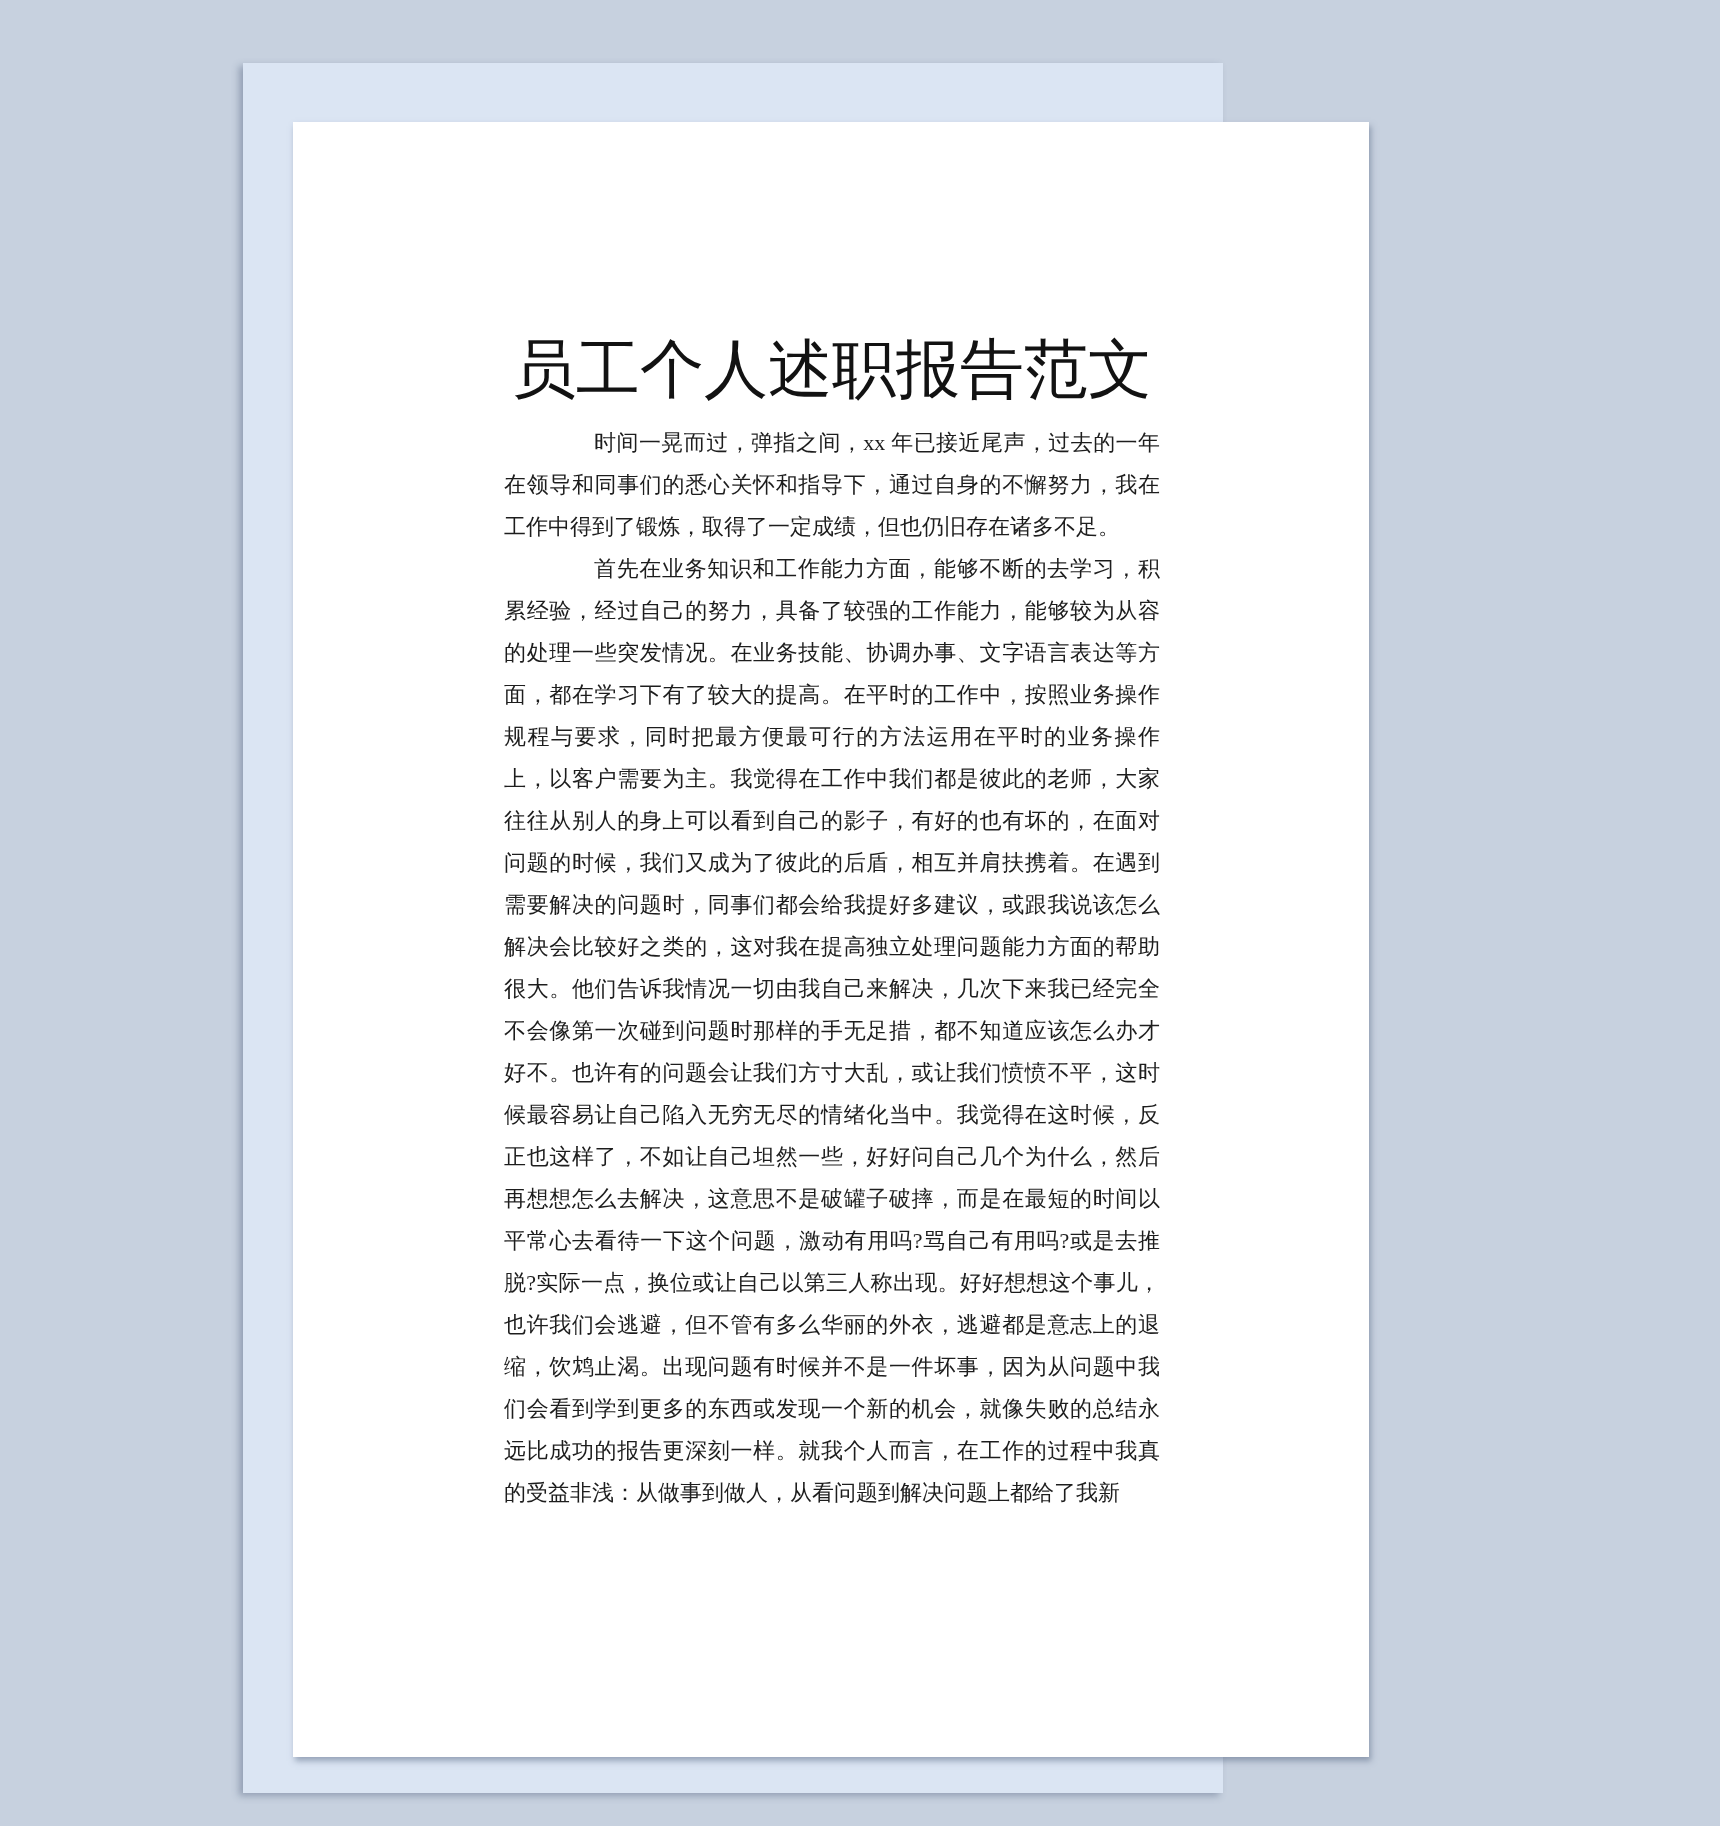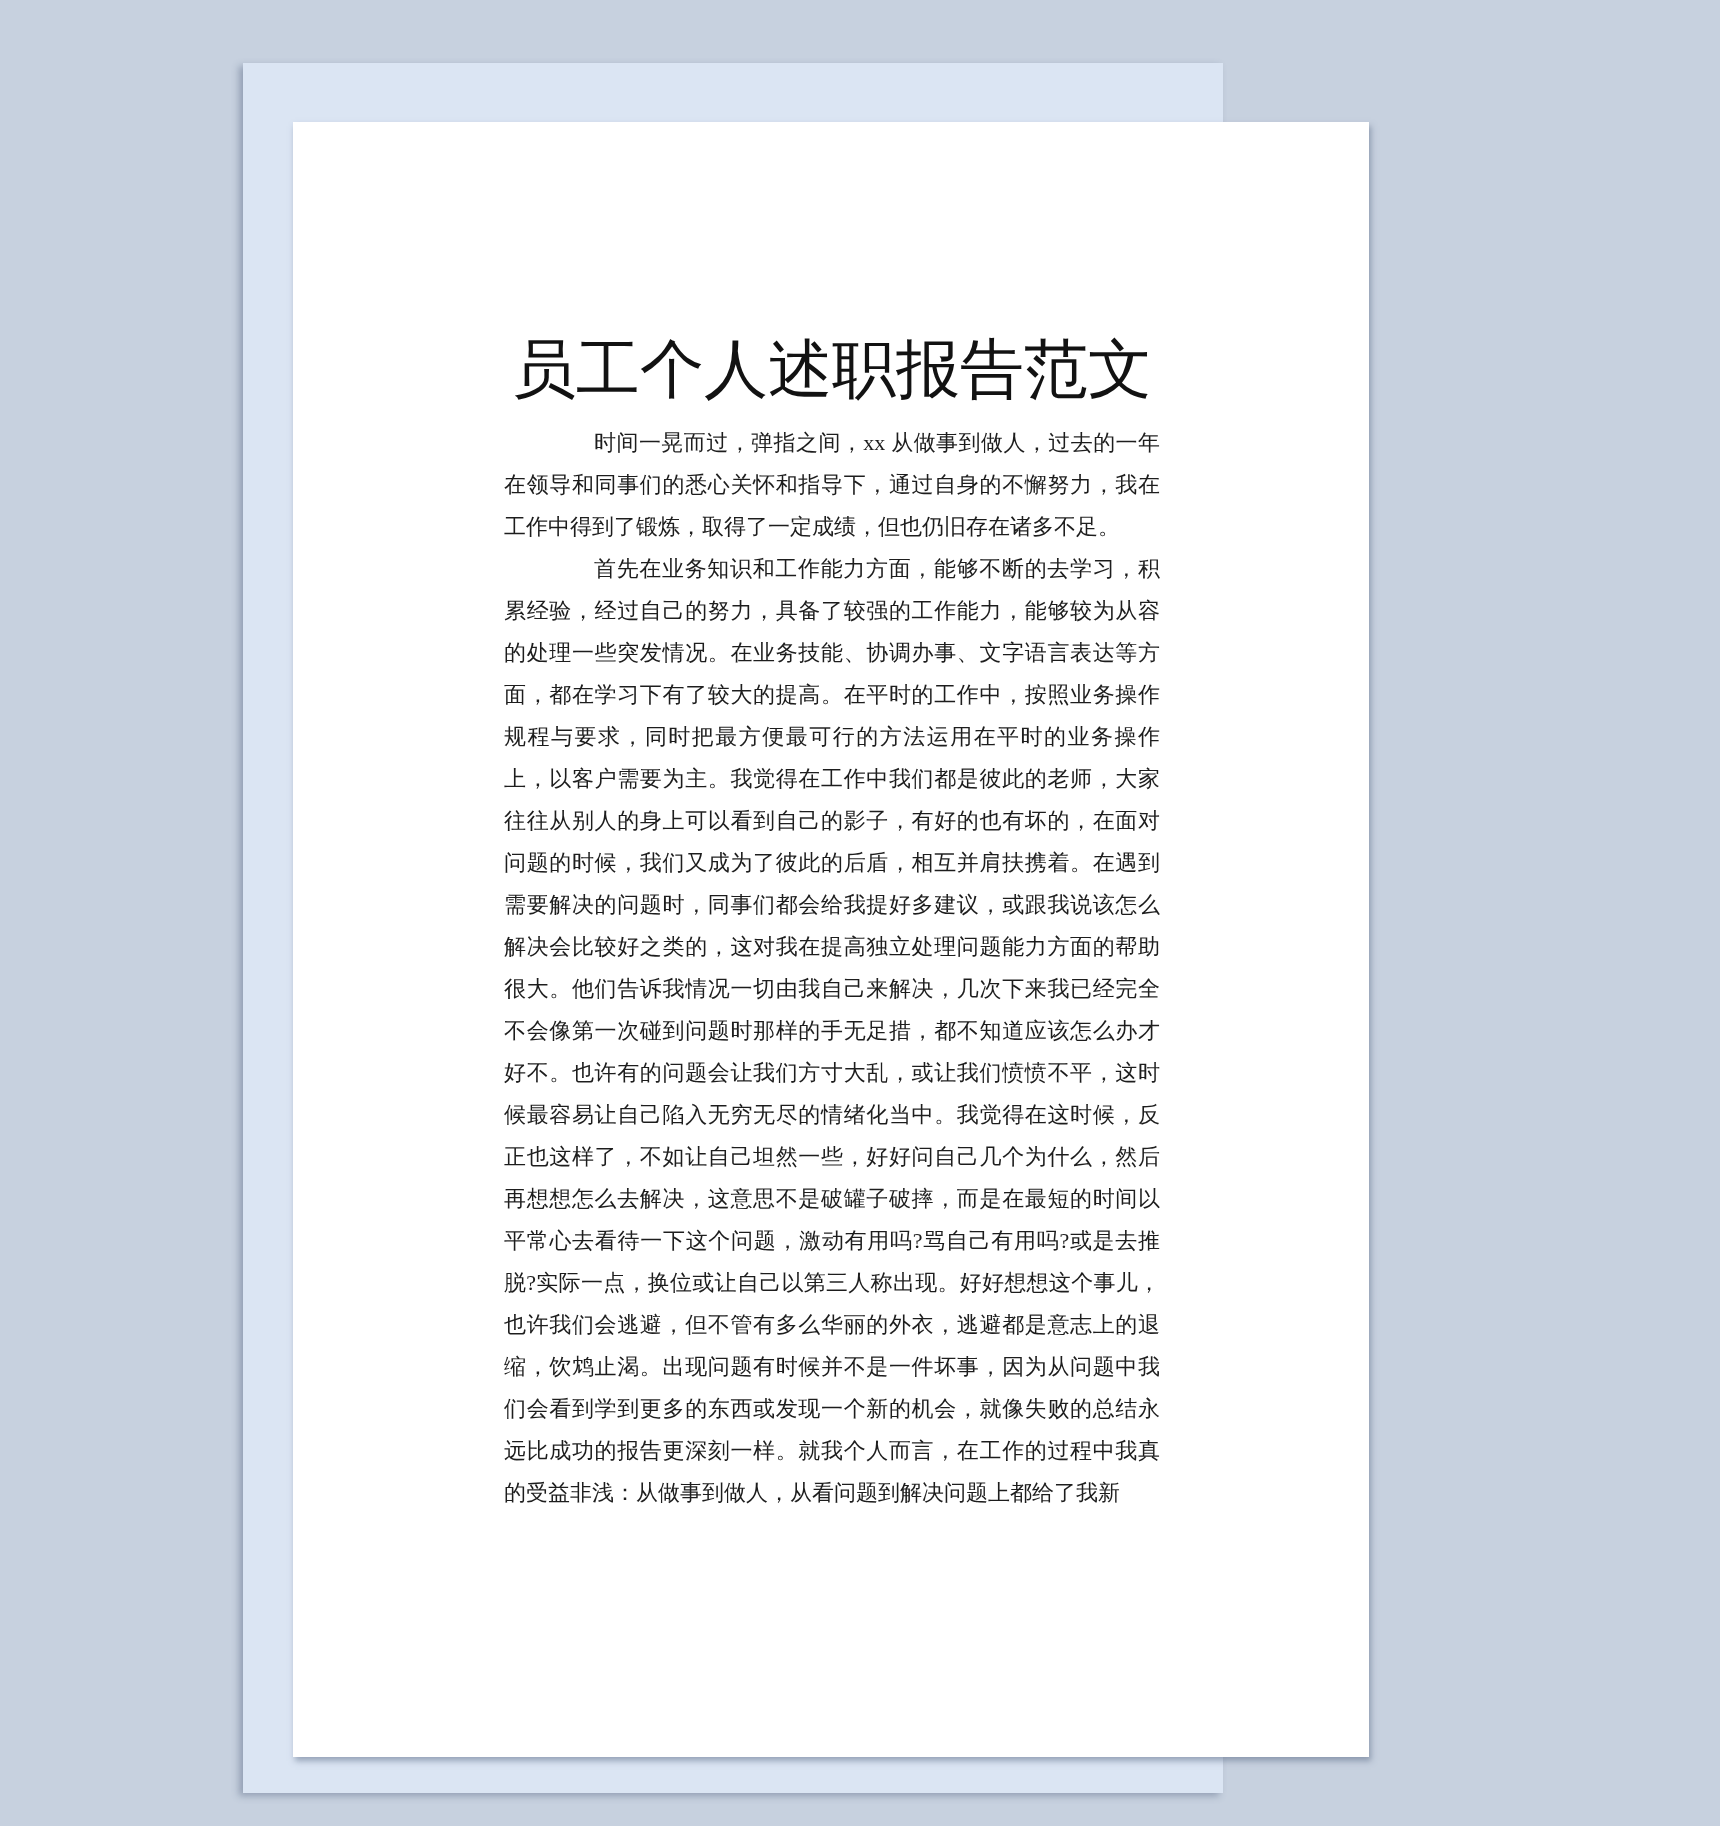--- a/index.html
+++ b/index.html
@@ -55,16 +55,16 @@
   }
 </style>
 </head>
 <body>
 
 <div class="back-sheet"></div>
 
 <div class="page">
   <h1 class="doc-title">员工个人述职报告范文</h1>
   <div class="doc-body">
-    <p>时间一晃而过，弹指之间，xx 从做事到做人，过去的一年在领导和同事们的悉心关怀和指导下，通过自身的不懈努力，我在工作中得到了锻炼，取得了一定成绩，但也仍旧存在诸多不足。</p>
+    <p>时间一晃而过，弹指之间，xx 年已接近尾声，过去的一年在领导和同事们的悉心关怀和指导下，通过自身的不懈努力，我在工作中得到了锻炼，取得了一定成绩，但也仍旧存在诸多不足。</p>
     <p>首先在业务知识和工作能力方面，能够不断的去学习，积累经验，经过自己的努力，具备了较强的工作能力，能够较为从容的处理一些突发情况。在业务技能、协调办事、文字语言表达等方面，都在学习下有了较大的提高。在平时的工作中，按照业务操作规程与要求，同时把最方便最可行的方法运用在平时的业务操作上，以客户需要为主。我觉得在工作中我们都是彼此的老师，大家往往从别人的身上可以看到自己的影子，有好的也有坏的，在面对问题的时候，我们又成为了彼此的后盾，相互并肩扶携着。在遇到需要解决的问题时，同事们都会给我提好多建议，或跟我说该怎么解决会比较好之类的，这对我在提高独立处理问题能力方面的帮助很大。他们告诉我情况一切由我自己来解决，几次下来我已经完全不会像第一次碰到问题时那样的手无足措，都不知道应该怎么办才好不。也许有的问题会让我们方寸大乱，或让我们愤愤不平，这时候最容易让自己陷入无穷无尽的情绪化当中。我觉得在这时候，反正也这样了，不如让自己坦然一些，好好问自己几个为什么，然后再想想怎么去解决，这意思不是破罐子破摔，而是在最短的时间以平常心去看待一下这个问题，激动有用吗?骂自己有用吗?或是去推脱?实际一点，换位或让自己以第三人称出现。好好想想这个事儿，也许我们会逃避，但不管有多么华丽的外衣，逃避都是意志上的退缩，饮鸩止渴。出现问题有时候并不是一件坏事，因为从问题中我们会看到学到更多的东西或发现一个新的机会，就像失败的总结永远比成功的报告更深刻一样。就我个人而言，在工作的过程中我真的受益非浅：从做事到做人，从看问题到解决问题上都给了我新</p>
   </div>
 </div>
 
 </body></html>

